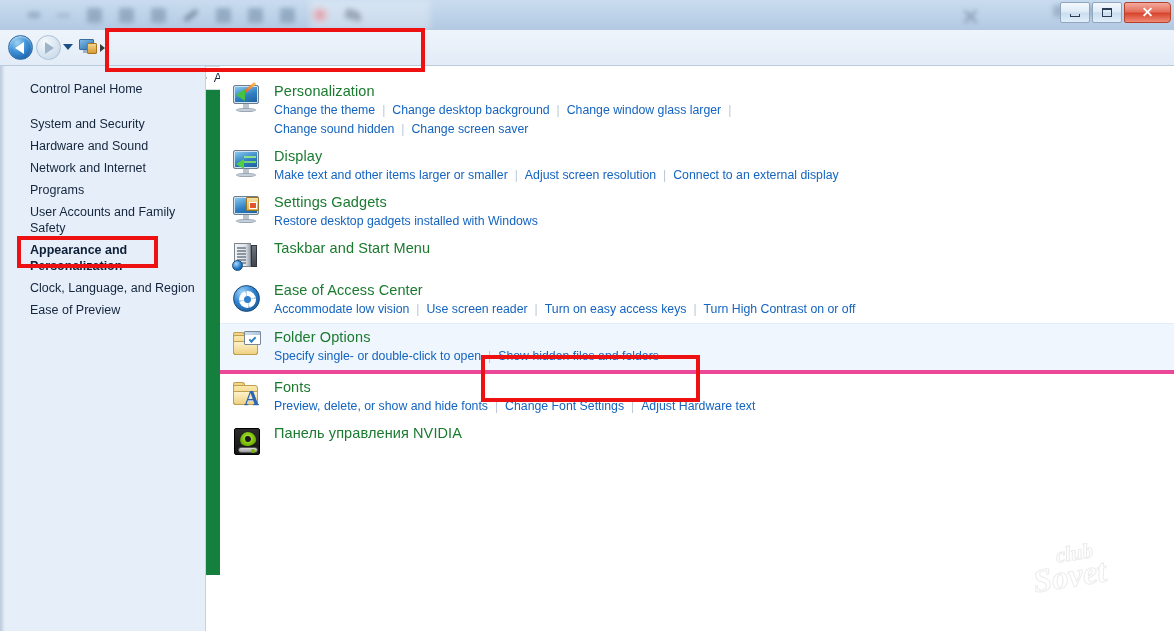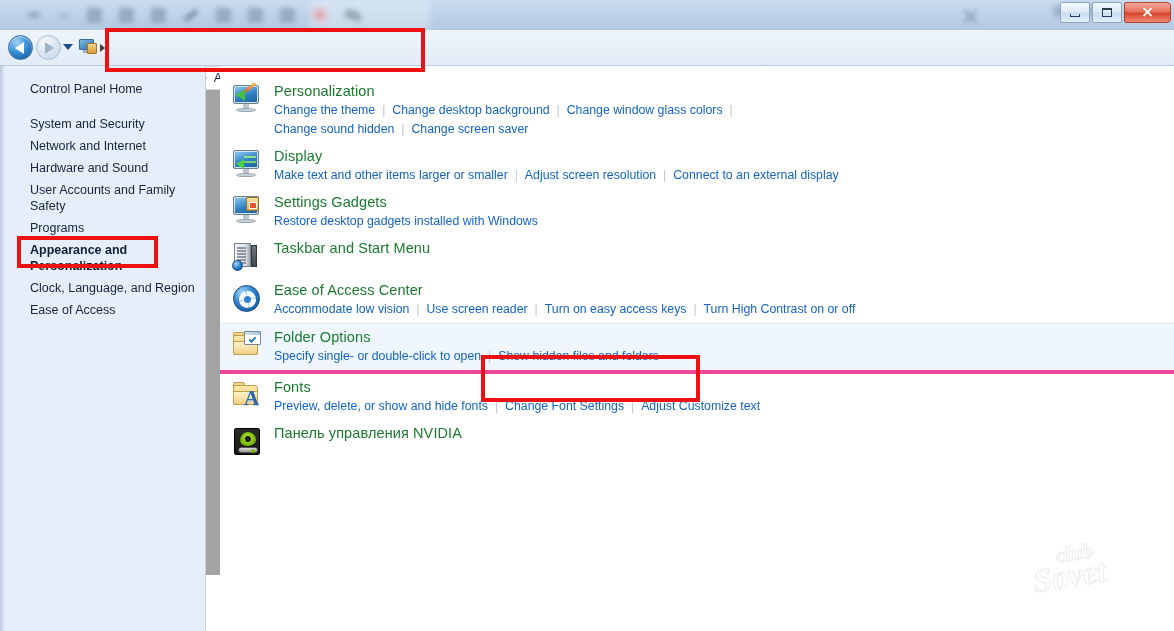--- a/index.html
+++ b/index.html
@@ -7,21 +7,21 @@
     margin: 0; padding: 0;
     width: 1174px; height: 631px;
     overflow: hidden;
     font-family: "Liberation Sans", sans-serif;
     background: #ffffff;
   }
   #root {
     position: relative;
     width: 1174px;
     height: 575px;
-    background: #a3a3a3;
+    background: #15803d;
     border-radius: 30px;
   }
 
   
   .topstrip {
     position: absolute; left: 0; top: 0; width: 1174px; height: 30px;
     background: linear-gradient(180deg,#c9dcef 0%, #bfd4ea 45%, #b3c9e2 100%);
     overflow: hidden;
   }
   .topstrip .blurrow {
@@ -428,46 +428,46 @@
     </div>
   </div>
 
   <div class="sidebar">
     <div class="railshadow"></div>
     <div style="height:12px"></div>
     <div class="side-item link">Control Panel Home</div>
     <div class="side-gap"></div>
     <div id="sidebar-list">
         <div class="side-item link">System and Security</div>
+        <div class="side-item link">Hardware and Sound</div>
         <div class="side-item link">Network and Internet</div>
-        <div class="side-item link">Hardware and Sound</div>
+        <div class="side-item link">Programs</div>
         <div class="side-item link">User Accounts and Family Safety</div>
-        <div class="side-item link">Programs</div>
         <div class="side-item link current" style="position: relative;">Appearance and Personalization</div>
         <div class="side-item link">Clock, Language, and Region</div>
-        <div class="side-item link">Ease of Access</div>
+        <div class="side-item link">Ease of Preview</div>
       </div>
   </div>
 
   <div class="content">
     <div style="height:12px"></div>
     <div id="cat-list">
         <div class="cat">
           <span class="icowrap">
             <span class="ic">
               <span class="screen"></span>
               <span class="brush"></span>
               <span class="greenarr"></span>
               <span class="neck"></span>
               <span class="foot"></span>
             </span>
           </span>
           <div class="body">
             <h3>Personalization</h3>
-            <div class="linkline"><span class="lnk">Change the theme</span><span class="sep">|</span><span class="lnk">Change desktop background</span><span class="sep">|</span><span class="lnk">Change window glass colors</span><span class="sep">|</span></div>
+            <div class="linkline"><span class="lnk">Change the theme</span><span class="sep">|</span><span class="lnk">Change desktop background</span><span class="sep">|</span><span class="lnk">Change window glass larger</span><span class="sep">|</span></div>
             <div class="linkline"><span class="lnk">Change sound hidden</span><span class="sep">|</span><span class="lnk">Change screen saver</span></div>
           </div>
         </div>
         <div class="cat">
           <span class="icowrap">
             <span class="ic">
               <span class="screen"></span>
               <span class="greenarr2"></span>
               <span class="stripe"></span>
               <span class="stripe2"></span>
@@ -550,21 +550,21 @@
           <span class="icowrap">
             <span class="ic">
               <span class="foldtab"></span>
               <span class="fold"></span>
               <span class="foldfront"></span>
               <span class="bigA">A</span>
             </span>
           </span>
           <div class="body">
             <h3>Fonts</h3>
-            <div class="linkline"><span class="lnk">Preview, delete, or show and hide fonts</span><span class="sep">|</span><span class="lnk">Change Font Settings</span><span class="sep">|</span><span class="lnk">Adjust Customize text</span></div>
+            <div class="linkline"><span class="lnk">Preview, delete, or show and hide fonts</span><span class="sep">|</span><span class="lnk">Change Font Settings</span><span class="sep">|</span><span class="lnk">Adjust Hardware text</span></div>
           </div>
         </div>
         <div class="cat">
           <span class="icowrap">
             <span class="ic">
               <span class="nv">
                 <span class="eye"></span>
                 <span class="slot"></span>
               </span>
             </span>

